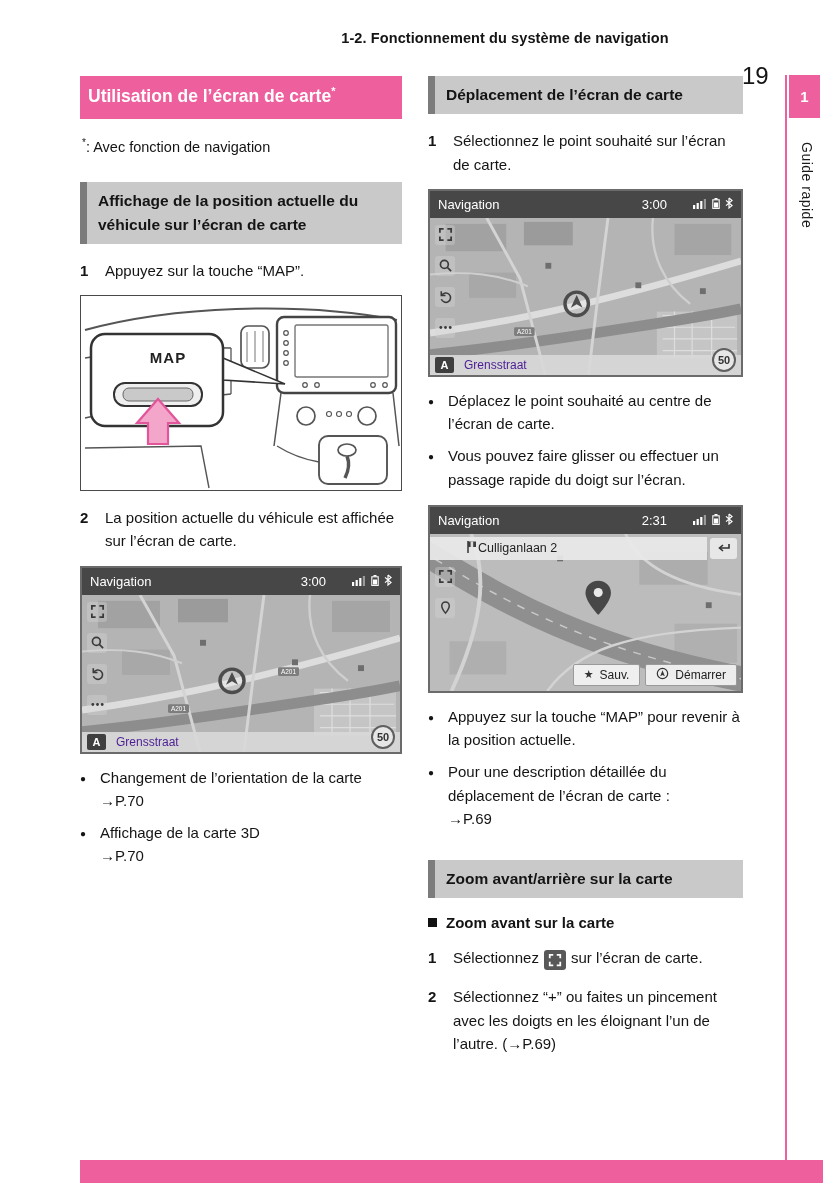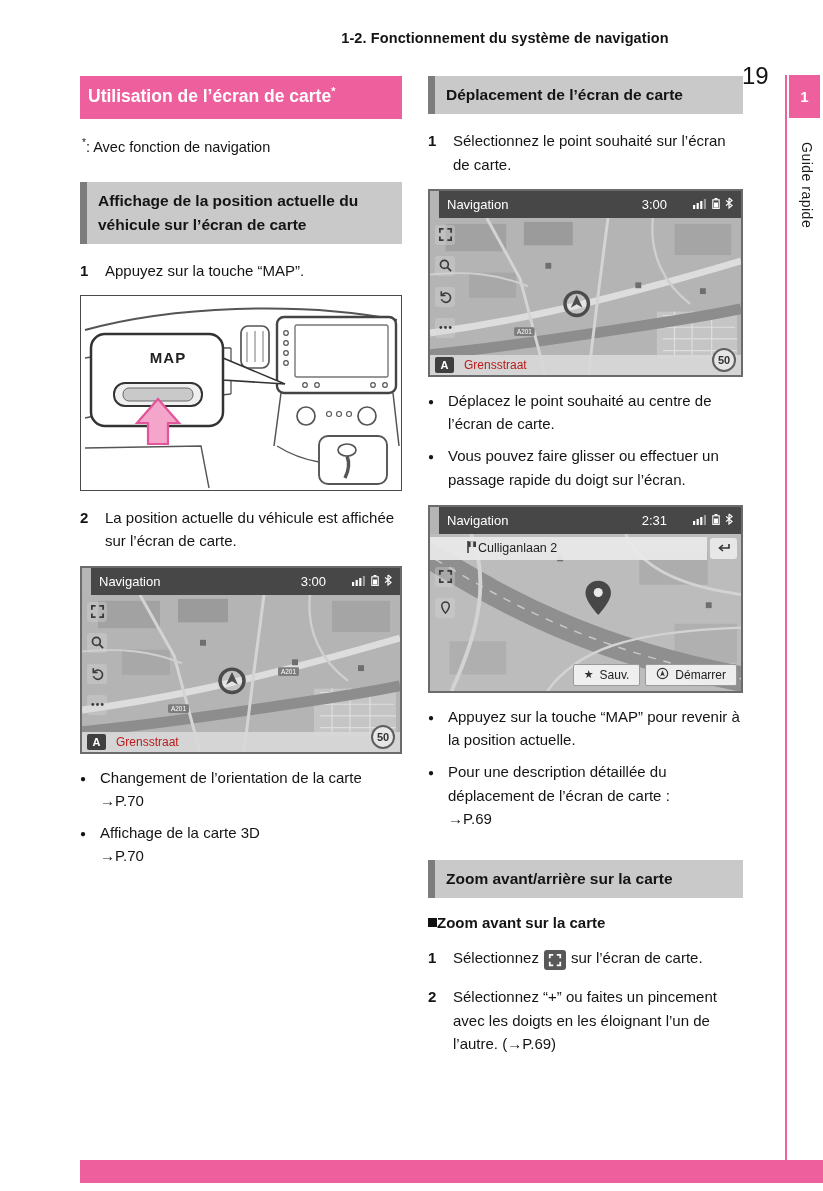--- a/index.html
+++ b/index.html
@@ -26,21 +26,21 @@
   .col-left { left:80px; width:322px; }
   .col-right { left:428px; width:315px; }
 
   
   .title-box { background:#ee5f9d; color:#fff; font-size:17.5px; font-weight:bold;
     line-height:1.75; padding:5px 8px 7px; }
   .title-box .title-text { display:inline-block; max-width:262px; }
   .title-box sup { font-size:11px; }
   .gray-heading { background:#c9c9c9; border-left:7px solid #7c7c7c;
     padding:7px 10px 8px 11px; font-size:15.5px; font-weight:bold; line-height:1.5; }
-  .subheading { display:flex; align-items:center; font-weight:bold; font-size:15px; margin:16px 0 6px; }
+  .subheading { display:flex; align-items:center; gap:9px; font-weight:bold; font-size:15px; margin:16px 0 6px; }
   .square-marker { width:9px; height:9px; background:#111; flex:0 0 9px; }
 
   
   .footnote { margin:18px 0 0 2px; font-size:14.5px; }
   .footnote sup { font-size:10px; }
   .step { display:flex; margin:15px 0 13px; font-size:15px; line-height:1.55; }
   .step-num { font-weight:bold; flex:0 0 25px; }
   .step-body { flex:1; }
   .outro { font-size:15px; line-height:1.55; margin:13px 0 10px; }
   .bullet { display:flex; font-size:15px; line-height:1.55; margin:9px 0; }
@@ -52,30 +52,30 @@
   
   .illus { position:relative; border:1px solid #4a4a4a; height:196px; margin:4px 0 10px; background:#fff; }
   .illus svg { width:100%; height:100%; display:block; }
   .map-callout-label { position:absolute; left:11px; top:53px; width:152px; text-align:center;
     font-size:15px; font-weight:bold; color:#222; letter-spacing:1px; }
 
   
   .nav-screen { position:relative; border:2px solid #6b6b6b; height:188px; margin:8px 0 12px;
     background:#b5b5b5; overflow:hidden; }
   .nav-top { position:absolute; left:0; right:0; top:0; height:27px; background:#474747; color:#fff;
-    display:flex; align-items:center; padding:0 8px; font-size:13px;margin-left:9px; }
+    display:flex; align-items:center; padding:0 8px; font-size:13px; }
   .nav-time { margin-left:auto; font-size:13px; font-weight:normal; }
   .status-icons { display:flex; gap:5px; margin-left:26px; align-items:center; }
   .nav-map { position:absolute; left:0; right:0; top:27px; bottom:0; }
   .nav-map > svg.mapbg { position:absolute; inset:0; width:100%; height:100%; }
   .map-tools { position:absolute; left:5px; top:7px; display:flex; flex-direction:column; gap:11px; }
   .tool { width:20px; height:20px; display:flex; align-items:center; justify-content:center;
     background:rgba(215,215,215,0.35); border-radius:3px; }
   .street-bar { position:absolute; left:0; right:0; bottom:0; height:20px; background:rgba(216,216,216,0.92);
-    display:flex; align-items:center; font-size:12px; color:#b91c1c; padding-left:34px; }
+    display:flex; align-items:center; font-size:12px; color:#4c1d95; padding-left:34px; }
   .compass-badge { position:absolute; left:5px; bottom:2px; width:19px; height:16px; background:#3f3f3f;
     color:#fff; font-size:11px; font-weight:bold; display:flex; align-items:center; justify-content:center;
     border-radius:2px; z-index:2; }
   .speed-sign { position:absolute; right:5px; bottom:3px; width:24px; height:24px; border-radius:50%;
     background:#e6e6e6; border:2.5px solid #5f5f5f; color:#333; font-weight:bold; font-size:11px;
     display:flex; align-items:center; justify-content:center; z-index:2; }
   .addr-bar { position:absolute; left:0; top:3px; right:34px; height:23px; background:rgba(233,233,233,0.93);
     display:flex; align-items:center; gap:0; padding-left:36px; font-size:12.5px; color:#222; }
   .return-btn { position:absolute; right:4px; top:4px; width:27px; height:21px; background:rgba(233,233,233,0.95);
     border-radius:3px; display:flex; align-items:center; justify-content:center; }

